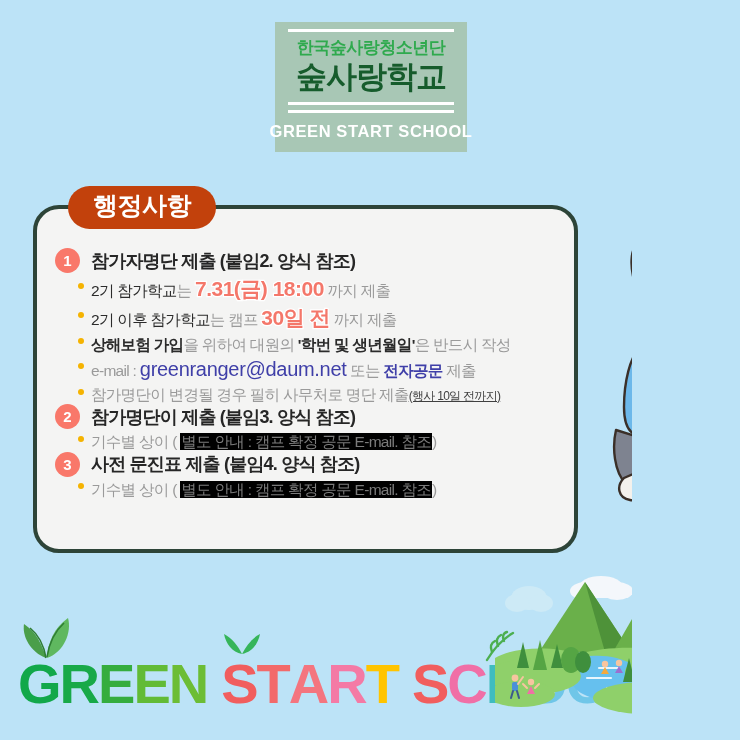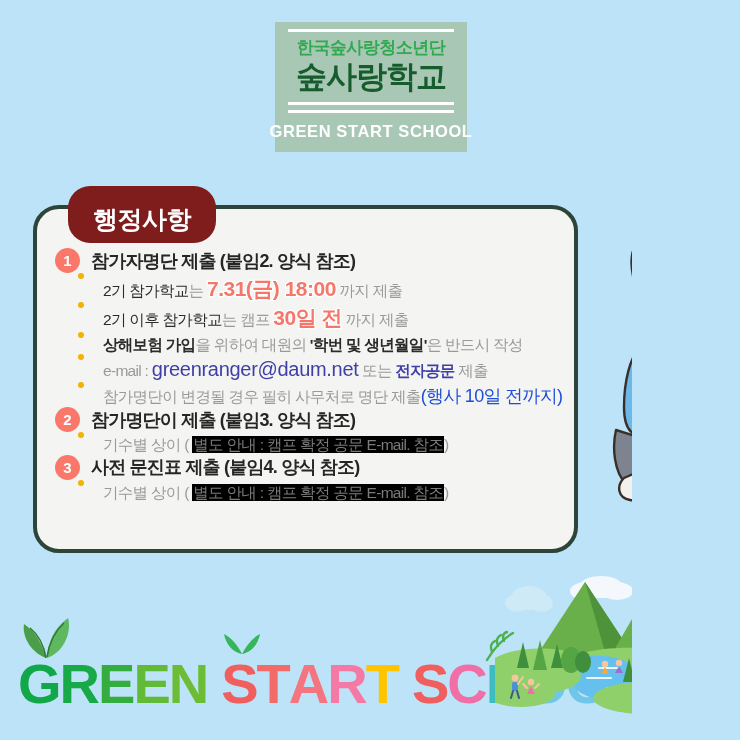--- a/index.html
+++ b/index.html
@@ -90,26 +90,26 @@
     height: 348px;
     background: #f4f4f3;
     border: 4px solid #2d4438;
     border-radius: 26px;
   }
 
   .section-tag {
     position: absolute;
     left: 68px;
     top: 186px;
-    background: #7f1d1d;
+    background: #c2410c;
     color: #ffffff;
     font-size: 25px;
     font-weight: bold;
     letter-spacing: -0.5px;
-    padding: 20px 25px 9px 25px;
+    padding: 6px 25px 9px 25px;
     border-radius: 22px;
     white-space: nowrap;
     line-height: 1.1;
   }
 
   
   .content {
     position: absolute;
     left: 55px;
     top: 248px;
@@ -142,22 +142,22 @@
     font-size: 18px;
     font-weight: bold;
     color: #262626;
     letter-spacing: -0.8px;
     white-space: nowrap;
     text-align: right;
   }
 
   .bullet-row {
     display: flex;
-    align-items: flex-start;
-    gap: 19px;
+    align-items: center;
+    gap: 7px;
     margin-left: 23px;
     margin-top: 3px;
     white-space: nowrap;
   }
   .dot {
     width: 6px;
     height: 6px;
     border-radius: 50%;
     background: #f5b301;
     flex: none;
@@ -190,21 +190,21 @@
     letter-spacing: -0.3px;
   }
   .blue-word { color: #3f3fa8; font-weight: bold; }
 
   .mint-hl {
     background: #000000;
     color: #7b7b7b;
     padding: 0 1px;
   }
 
-  .small-note { font-size: 18px; color: #1d4ed8; }
+  .small-note { font-size: 12px; color: #404040; text-decoration: underline; }
 
   
   .boy { position: absolute; left: 596px; top: 232px; }
 
   
   .banner {
     position: absolute;
     left: 0;
     bottom: 22px;
     width: 740px;

